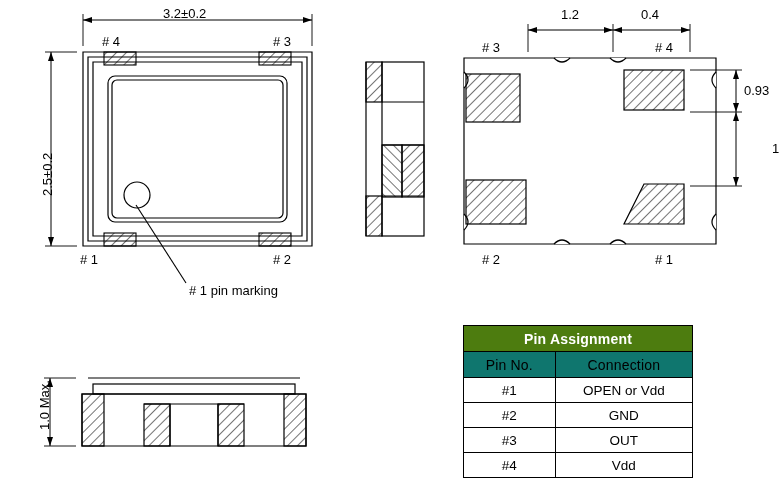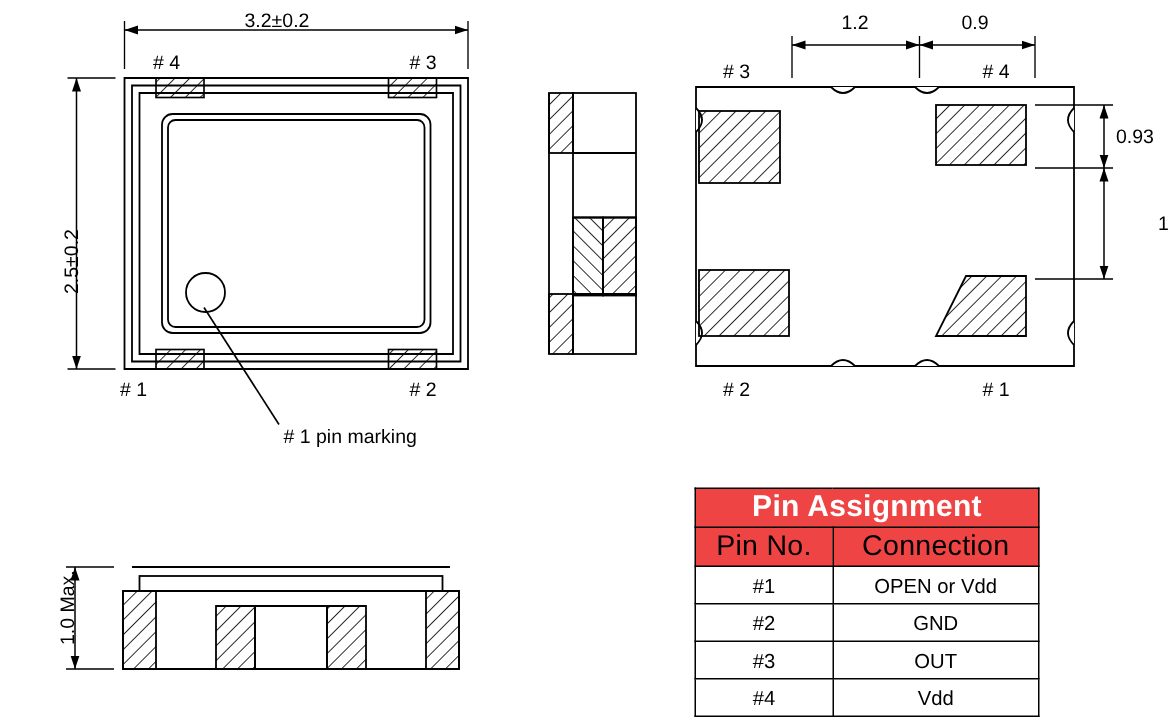--- a/index.html
+++ b/index.html
@@ -18,29 +18,29 @@
     font-size:13.5px;color:#000;
   }
   .pin-table th,.pin-table td{
     border:1px solid #000;
     text-align:center;
     height:24px;
     padding:0 2px;
     font-weight:normal;
   }
   .pin-table thead th{
-    background:#ef4444;
+    background:#4d7c0f;
     color:#ffffff;
     font-weight:bold;
-    font-size:20px;
+    font-size:14px;
     letter-spacing:.2px;
     height:25px;
   }
   .pin-table .sub th{
-    background:#ef4444;color:#000;font-weight:normal;font-size:19px;
+    background:#0f766e;color:#000;font-weight:normal;font-size:14px;
   }
   .pin-table td.pinno{width:40%;}
   .pin-table td.conn{width:60%;}
 
   
   .lbl{
     position:absolute;
     font-size:13px;
     color:#000;
     white-space:nowrap;
@@ -160,21 +160,21 @@
   <div class="lbl" style="left:102px;top:34px;"># 4</div>
   <div class="lbl" style="left:273px;top:34px;"># 3</div>
   <div class="lbl" style="left:80px;top:252px;"># 1</div>
   <div class="lbl" style="left:273px;top:252px;"># 2</div>
 
   <div class="lbl" style="left:189px;top:283px;text-align:center;"># 1 pin marking</div>
 
   <div class="lbl rot" style="left:37px;top:430px;">1.0 Max.</div>
 
   <div class="lbl" style="left:561px;top:7px;">1.2</div>
-  <div class="lbl" style="left:641px;top:7px;">0.9</div>
+  <div class="lbl" style="left:641px;top:7px;">0.4</div>
   <div class="lbl" style="left:744px;top:83px;">0.93</div>
   <div class="lbl" style="left:744px;top:141px;margin-left:28px;">1.0</div>
 
   <div class="lbl" style="left:482px;top:40px;"># 3</div>
   <div class="lbl" style="left:655px;top:40px;"># 4</div>
   <div class="lbl" style="left:482px;top:252px;"># 2</div>
   <div class="lbl" style="left:655px;top:252px;"># 1</div>
 
   <table class="pin-table">
     <thead>

